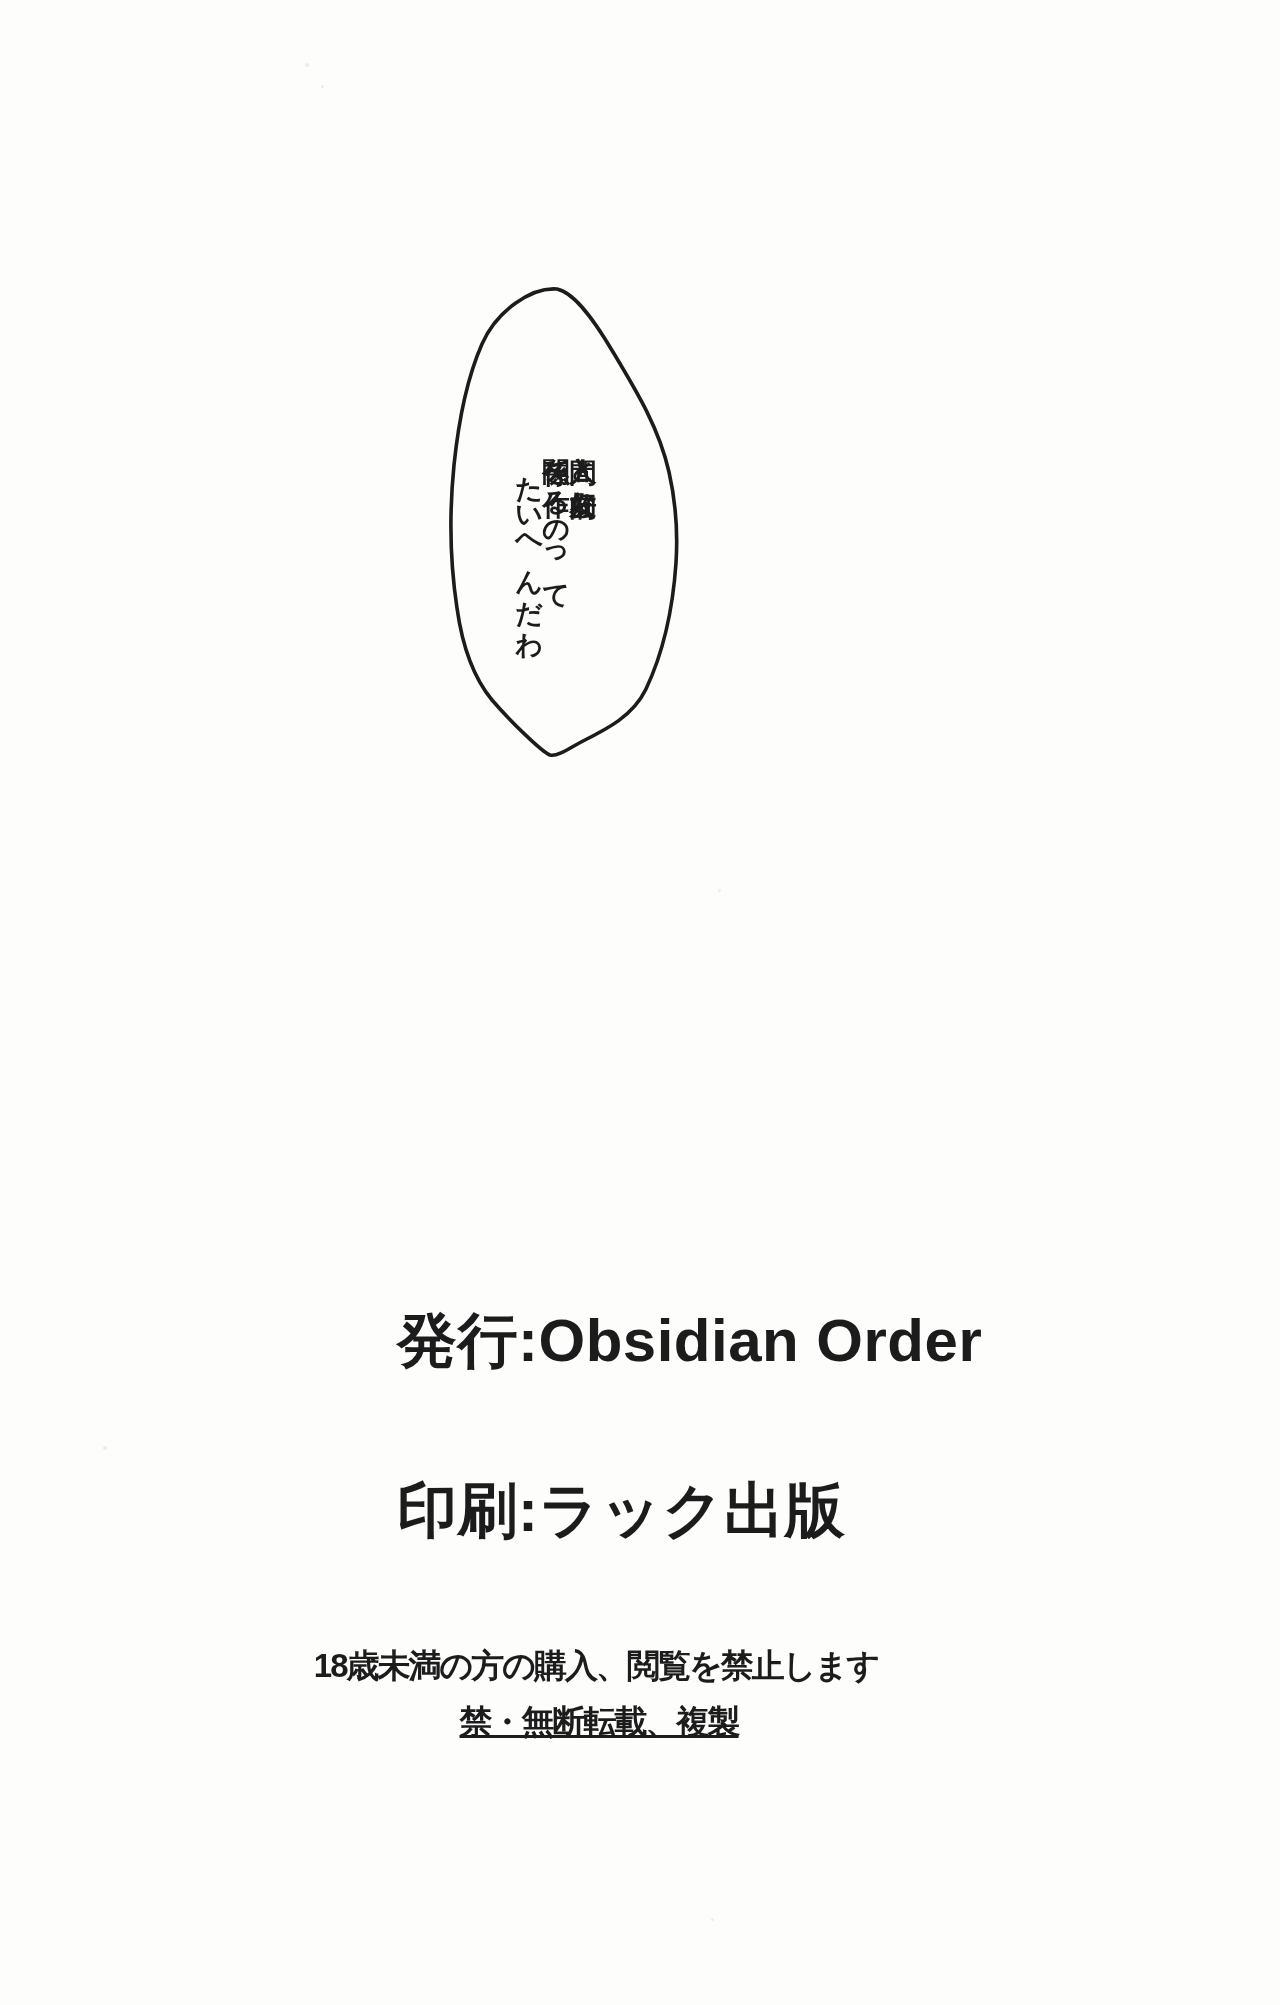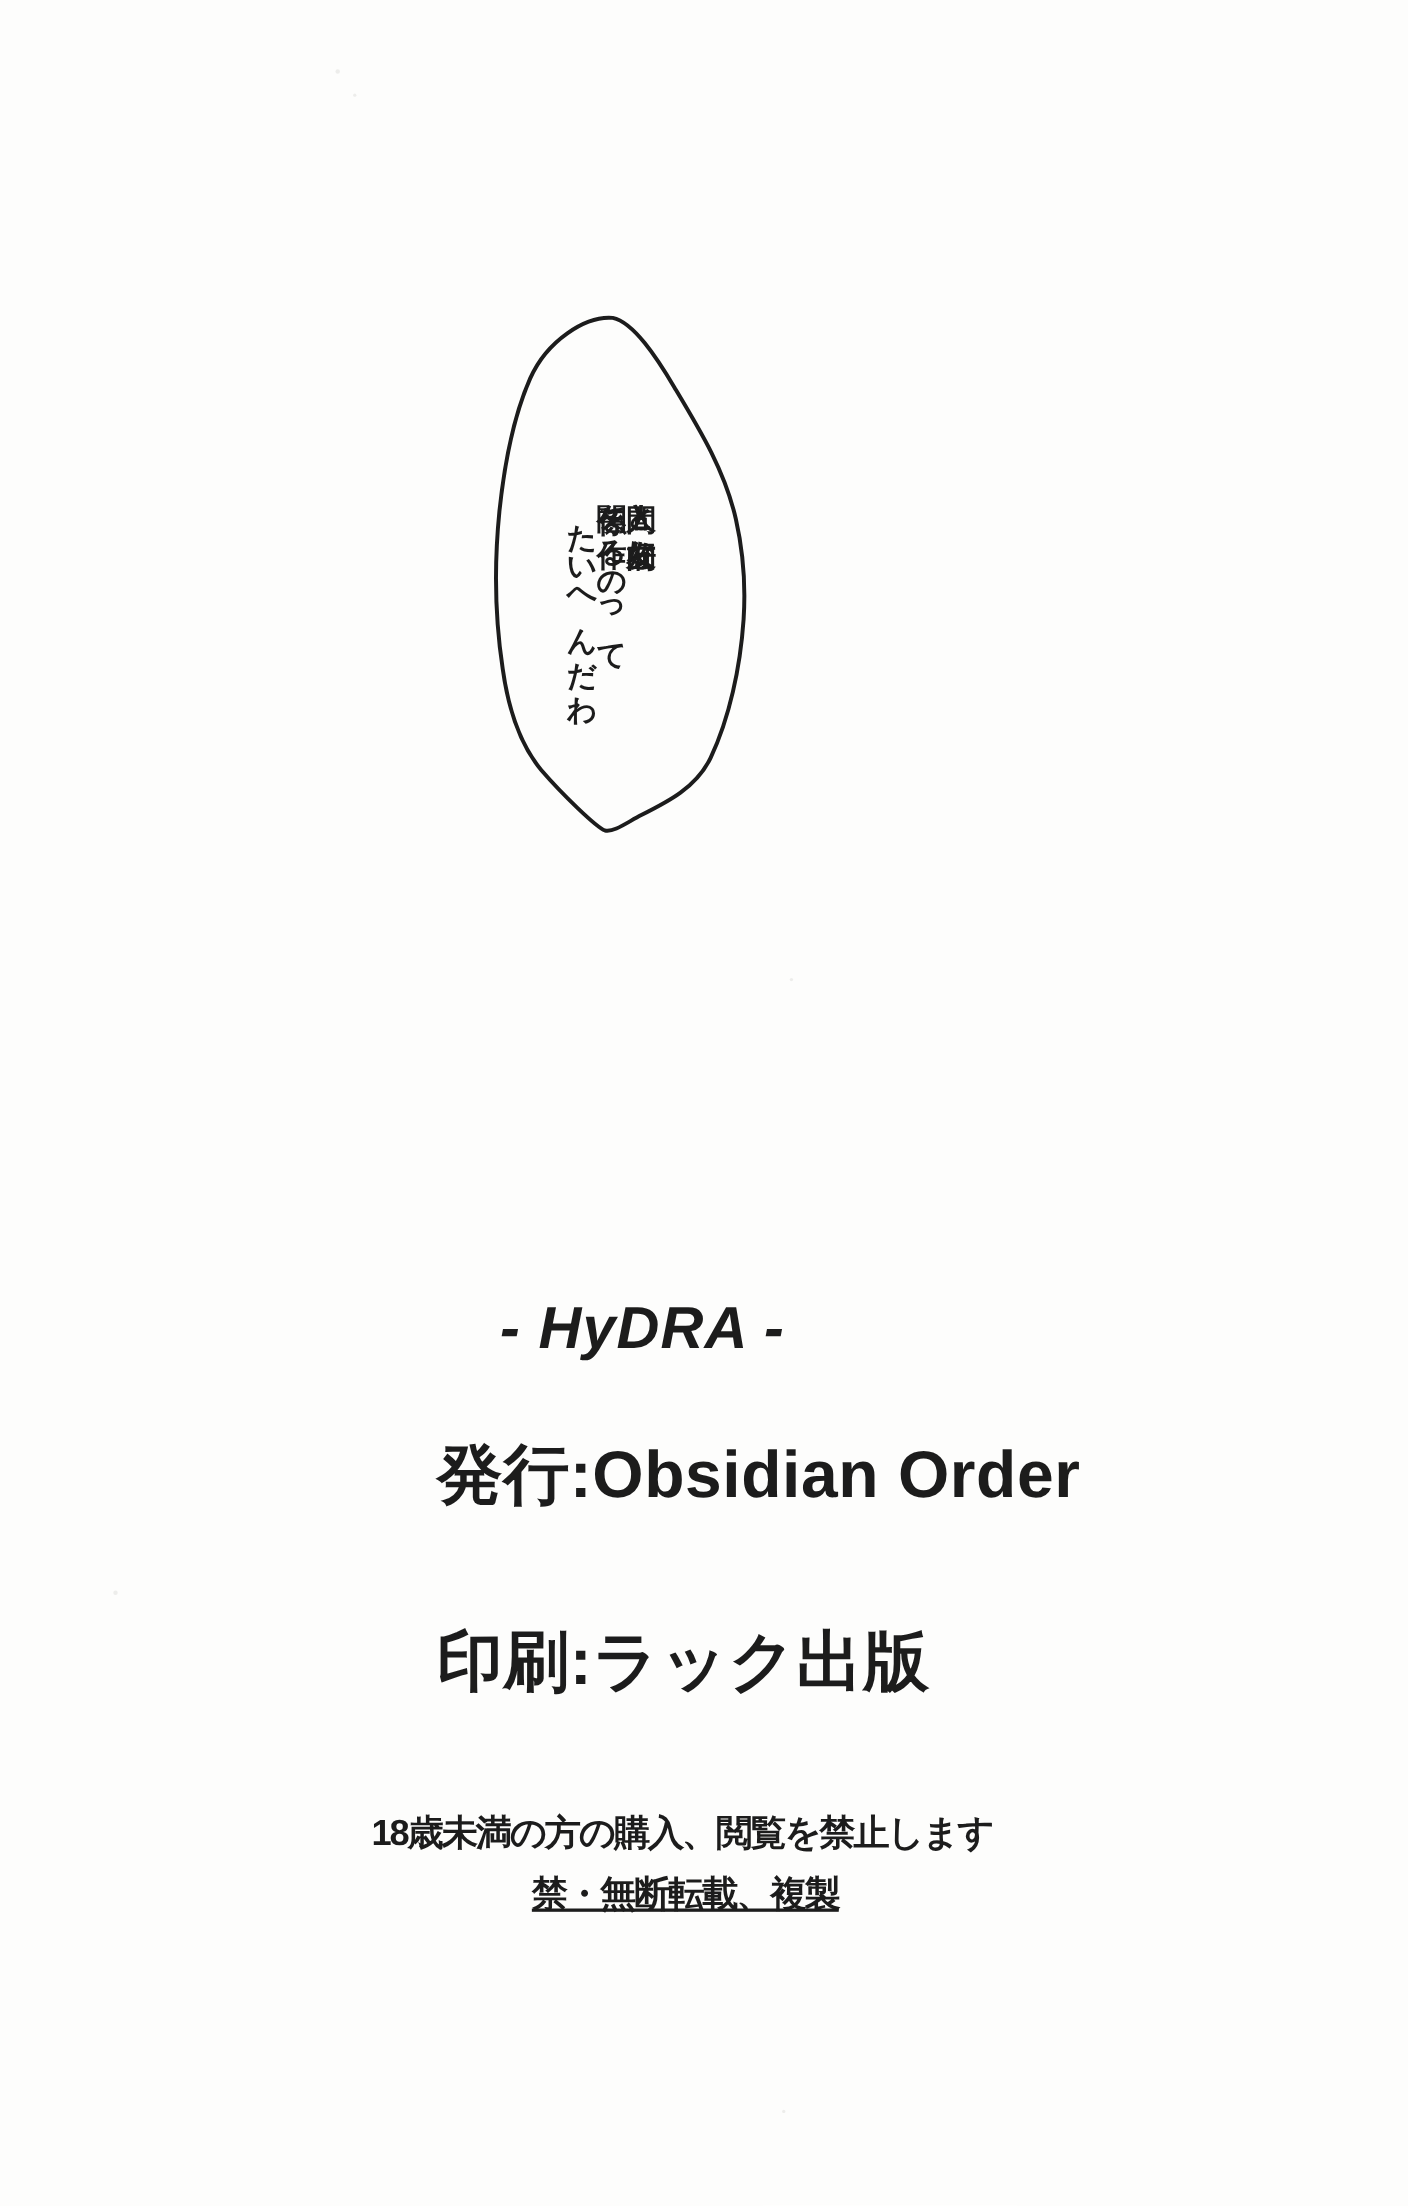--- a/index.html
+++ b/index.html
@@ -78,21 +78,20 @@
   .credit-1 { top: 1397px; }
   .credit-2 { top: 1481px; }
   .notice-line {
     position: absolute;
     transform: translateX(-50%);
     font-weight: 700;
     font-size: 33px;
     letter-spacing: -2px;
     line-height: 1;
     white-space: nowrap;
-    margin-left: 24px;
   }
   .notice-0 { left: 596px; top: 1649px; }
   .notice-1 { left: 599px; top: 1705px; text-decoration: underline; }
   
   .speck {
     position: absolute;
     border-radius: 50%;
     background: #8d8d86;
     opacity: 0.14;
   }
@@ -116,21 +115,20 @@
       C 450 562, 449 515, 454 465
       C 459 417, 467 378, 482 344
       C 497 310, 532 287, 557 289
       Z"></path>
   </svg>
 
   <div class="v-col v-col-1">人間と友好的な</div>
   <div class="v-col v-col-2">関係を作るのって</div>
   <div class="v-col v-col-3">たいへんだわ</div>
 
-  <div class="colophon-title">- HyDRA -</div>
 
   <div class="credit-line credit-0">発行:Obsidian Order</div>
   <div class="credit-line credit-2">印刷:ラック出版</div>
 
   <div class="notice-line notice-0">18歳未満の方の購入、閲覧を禁止します</div>
   <div class="notice-line notice-1">禁・無断転載、複製</div>
 
   <div class="speck" style="left:305px; top:63px;  width:4px; height:4px;"></div>
   <div class="speck" style="left:321px; top:85px;  width:3px; height:3px;"></div>
   <div class="speck" style="left:718px; top:889px; width:3px; height:3px;"></div>

